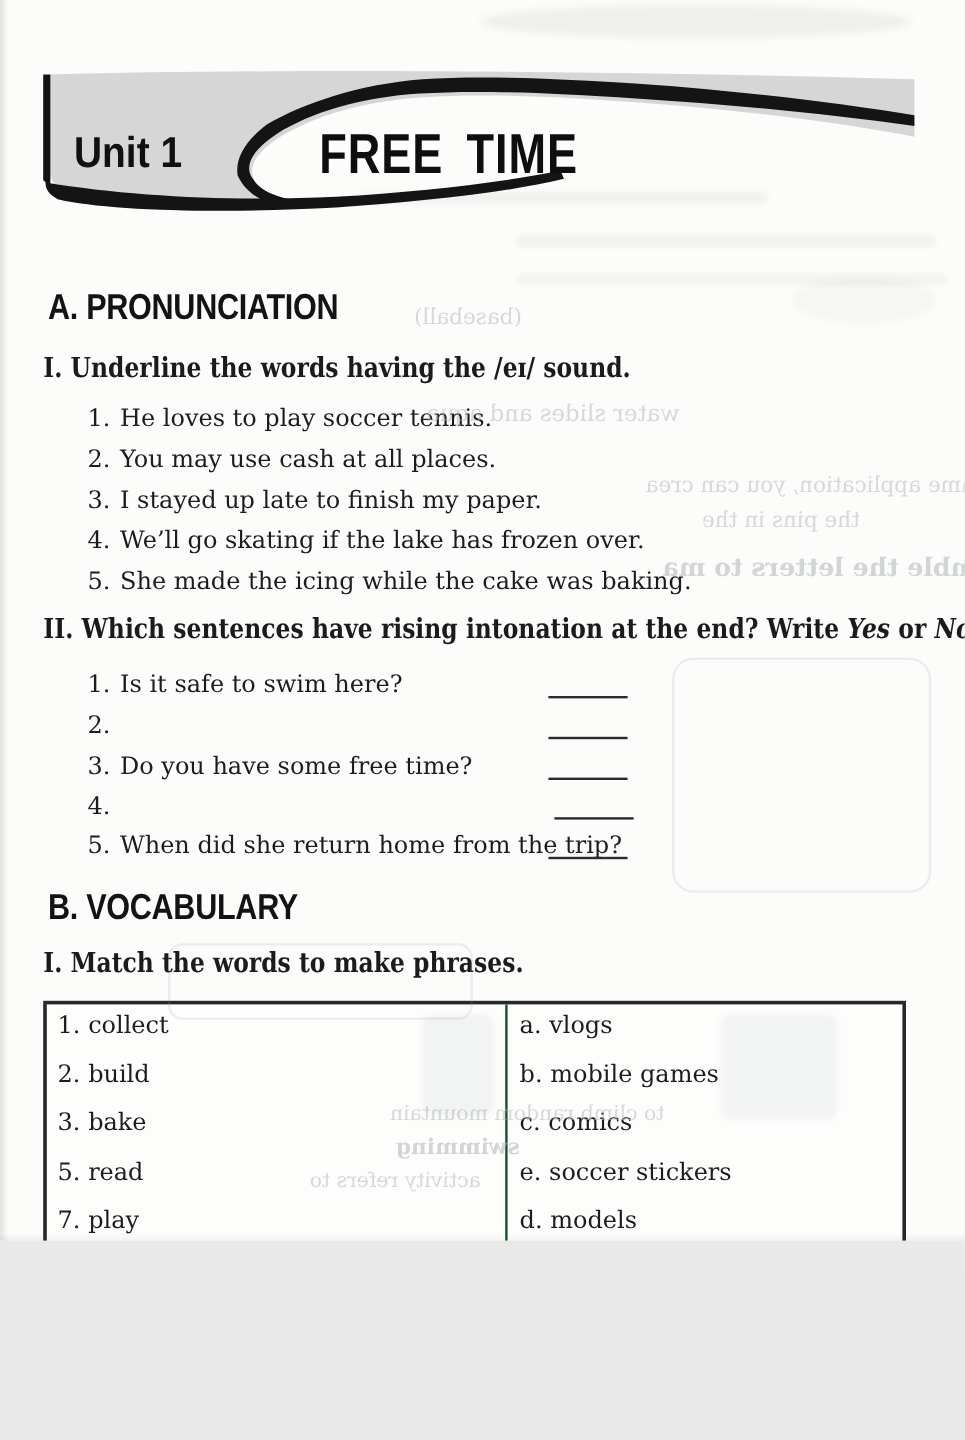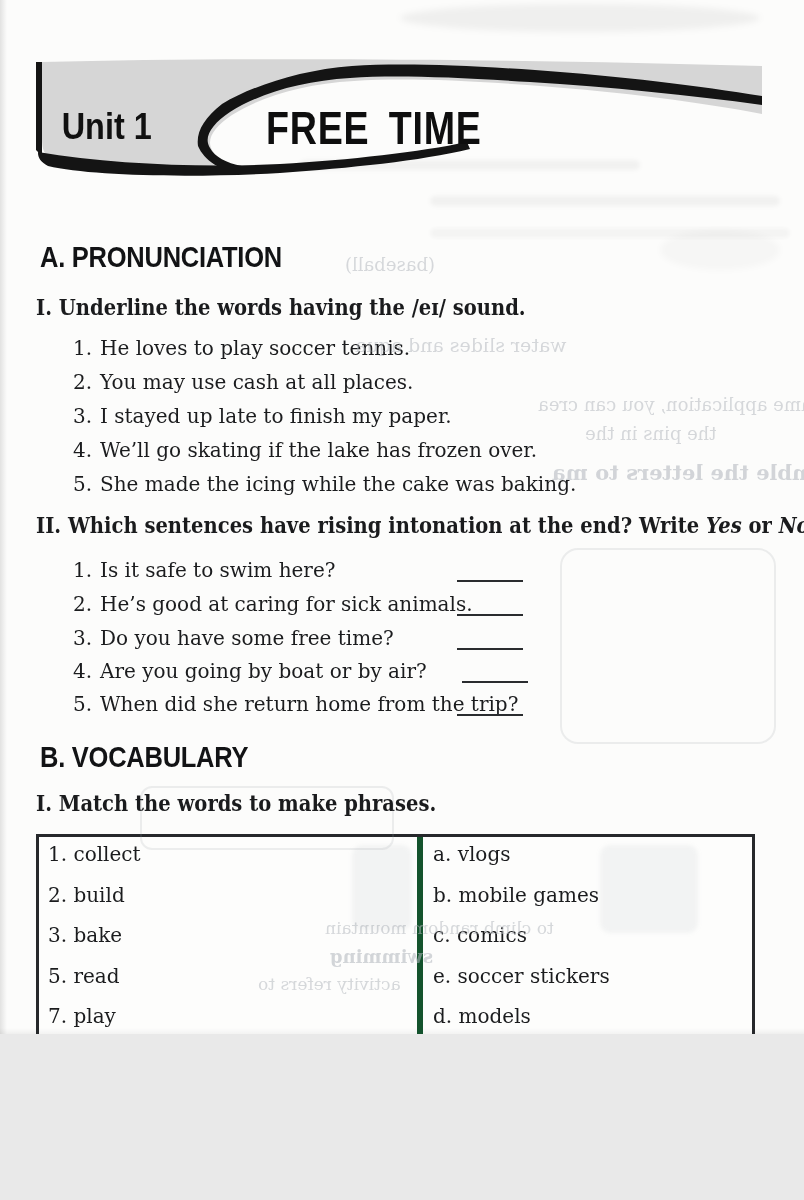--- a/index.html
+++ b/index.html
@@ -45,21 +45,21 @@
   .li{position:absolute;left:0;width:100%;height:28px;font-size:20px;}
   .li .num{position:absolute;left:62px;width:30px;text-align:right;}
   .li .txt{position:absolute;left:100px;white-space:nowrap;}
   .blank{position:absolute;left:457px;top:2px;width:66px;height:20px;
     border-bottom:2px solid #2a2c2f;}
 
   
   .match-table{position:absolute;left:36px;top:834px;width:719px;height:253px;
     border:3px solid #26282b;display:flex;box-sizing:border-box;background:rgba(255,255,255,.25);}
   .mcol{box-sizing:border-box;padding:5px 0 0 9px;}
-  .mcol-left{width:384px;border-right:6px solid #14532d;}
+  .mcol-left{width:384px;border-right:2px solid #14532d;}
   .mcol-right{flex:1;padding-left:10px;border-radius:13px;}
   .mrow{height:40.5px;font-size:20px;white-space:nowrap;}
 
   .page-number{position:absolute;left:740px;top:1130px;font-size:22px;font-weight:bold;color:#202124;}
 
   
   .ghost{position:absolute;transform:scaleX(-1);color:#b6bac0;opacity:.55;
     filter:blur(.4px);white-space:nowrap;font-size:18px;}
   .ghost.gb{font-weight:bold;color:#b0b5bc;}
   .gblob{position:absolute;background:rgba(120,126,134,.08);border-radius:10px;filter:blur(2px);}
@@ -154,31 +154,29 @@
     <span>or</span>
     <i>No</i></div>
 
   <div class="li" style="top:558px;">
     <span class="num">1.</span>
     <span class="txt">Is it safe to swim here?</span>
     <span class="blank"></span>
   </div>
   <div class="li" style="top:592px;">
     <span class="num">2.</span>
-    <span class="txt">He’s good at caring for sick animals.</span>
     <span class="blank"></span>
   </div>
   <div class="li" style="top:626px;">
     <span class="num">3.</span>
     <span class="txt">Do you have some free time?</span>
     <span class="blank"></span>
   </div>
   <div class="li" style="top:659px;">
     <span class="num">4.</span>
-    <span class="txt">Are you going by boat or by air?</span>
     <span class="blank" style="left:462px;"></span>
   </div>
   <div class="li" style="top:692px;">
     <span class="num">5.</span>
     <span class="txt">When did she return home from the trip?</span>
     <span class="blank"></span>
   </div>
 
   <div class="h-sans" style="left:40px;top:740px;">B. VOCABULARY</div>
   <div class="h-serif" style="left:36px;top:790px;">I. Match the words to make phrases.</div>

